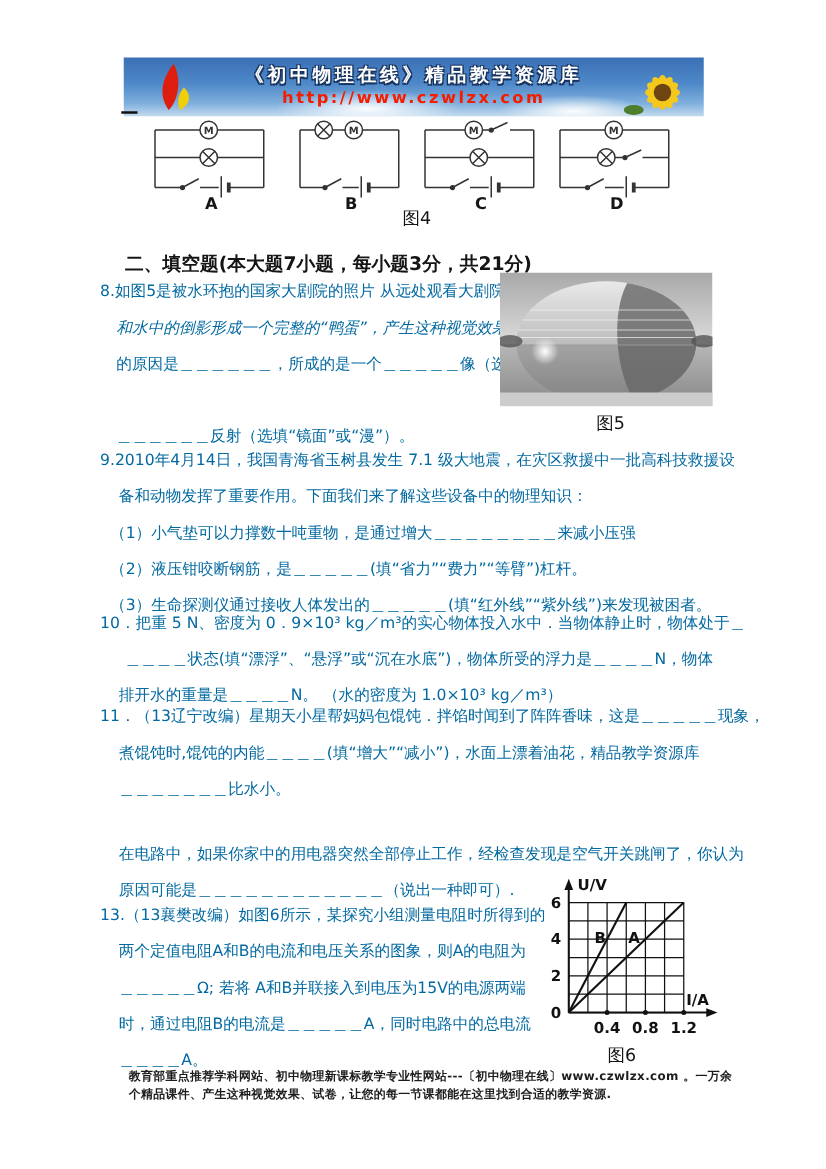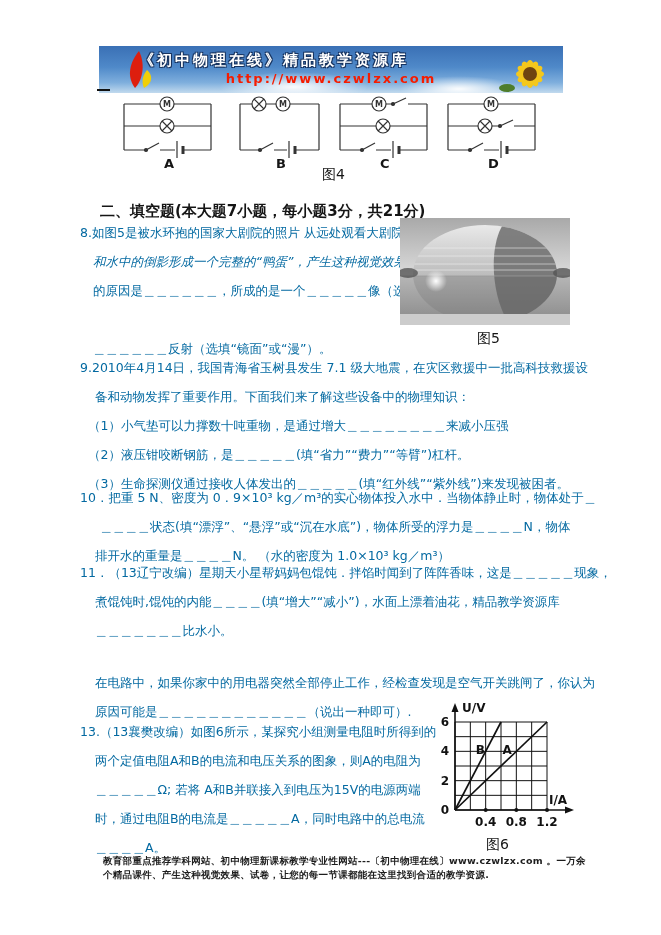--- a/index.html
+++ b/index.html
@@ -4,23 +4,23 @@
 <style>
   html,body{margin:0;padding:0;background:#fff;}
   .page{position:relative;width:661px;height:935px;background:#fff;overflow:hidden;
         font-family:"DejaVu Sans","Liberation Sans",sans-serif;color:#151515;}
   
   .banner{position:absolute;left:99px;top:46px;width:464px;height:47px;overflow:hidden;
           background:linear-gradient(180deg,#3a70b5 0%,#4f89c9 45%,#7fafdd 78%,#c2daee 100%);}
   .cloud{position:absolute;background:radial-gradient(ellipse at center,rgba(255,255,255,.95),rgba(255,255,255,0) 70%);}
   .cloud.c1{left:120px;top:26px;width:150px;height:30px;}
   .cloud.c2{left:300px;top:30px;width:120px;height:26px;}
-  .banner-title{position:absolute;left:0;right:0;top:5px;color:#fff;
+  .banner-title{position:absolute;left:0;right:0;top:5px;text-align:center;color:#fff;
                 font-weight:bold;font-size:15px;letter-spacing:3px;
-                text-shadow:1px 1px 0 #17335f,-1px -1px 0 #17335f,1px -1px 0 #17335f,-1px 1px 0 #17335f;padding-left:40px;}
+                text-shadow:1px 1px 0 #17335f,-1px -1px 0 #17335f,1px -1px 0 #17335f,-1px 1px 0 #17335f;}
   .banner-url{position:absolute;left:0;right:0;top:25px;text-align:center;color:#f51c00;
               font-weight:bold;font-size:13px;letter-spacing:2px;}
   .logo{position:absolute;left:24px;top:4px;}
   .sunflower{position:absolute;right:10px;bottom:0;}
   .top-dash{position:absolute;left:97px;top:89px;width:13px;height:2px;background:#111;}
   
   .circuit{position:absolute;top:96px;}
   .circuit svg{display:block;}
   .circ-label{position:absolute;top:156px;font-weight:bold;font-size:13px;}
   .fig-caption{position:absolute;font-size:14px;}

